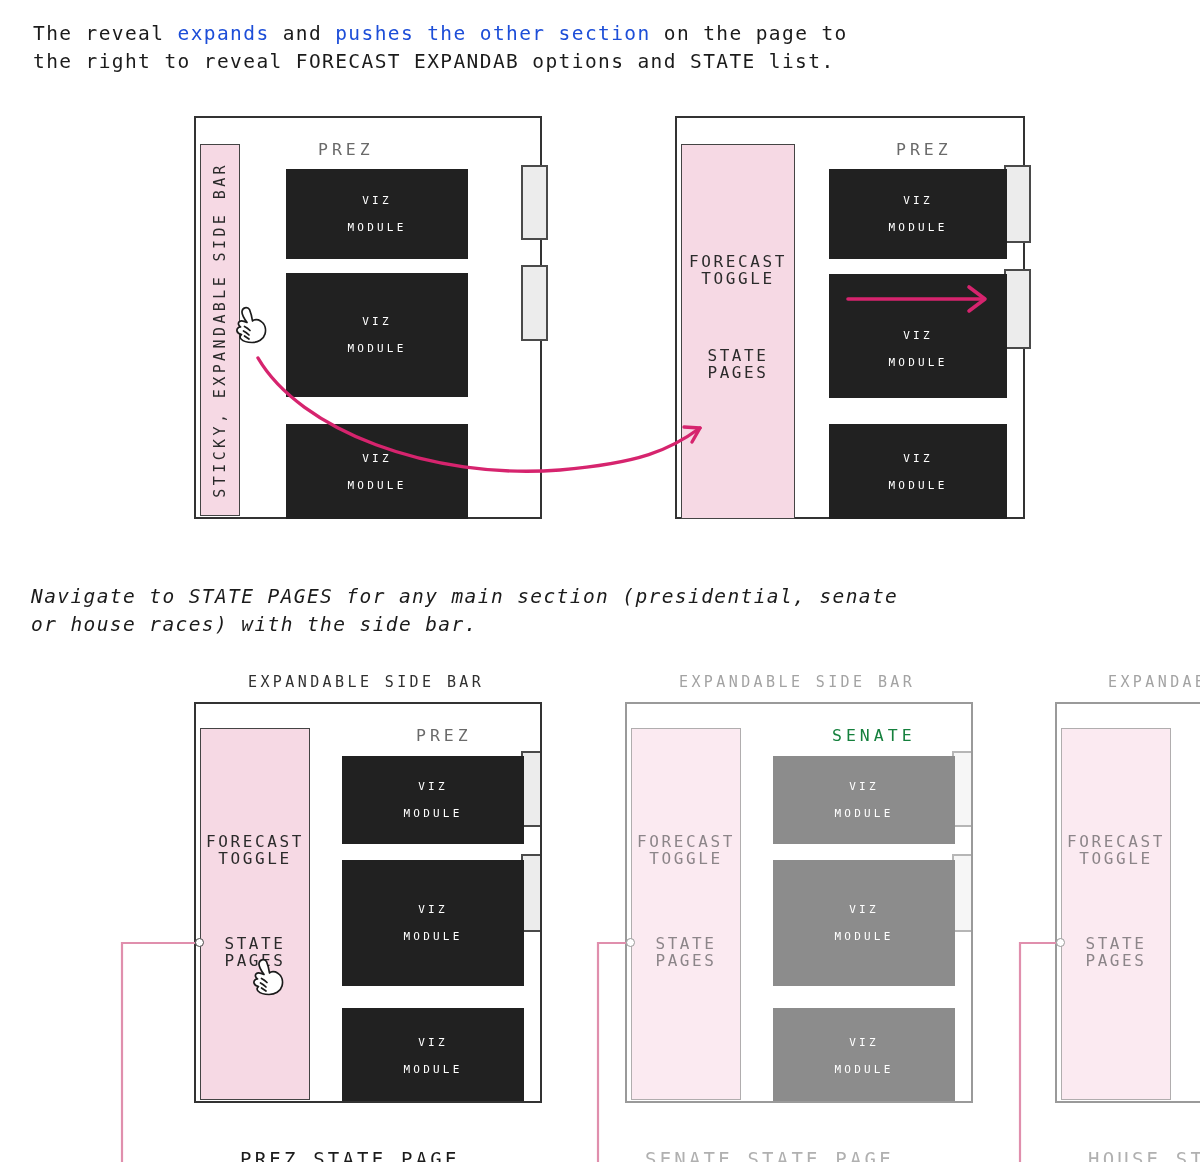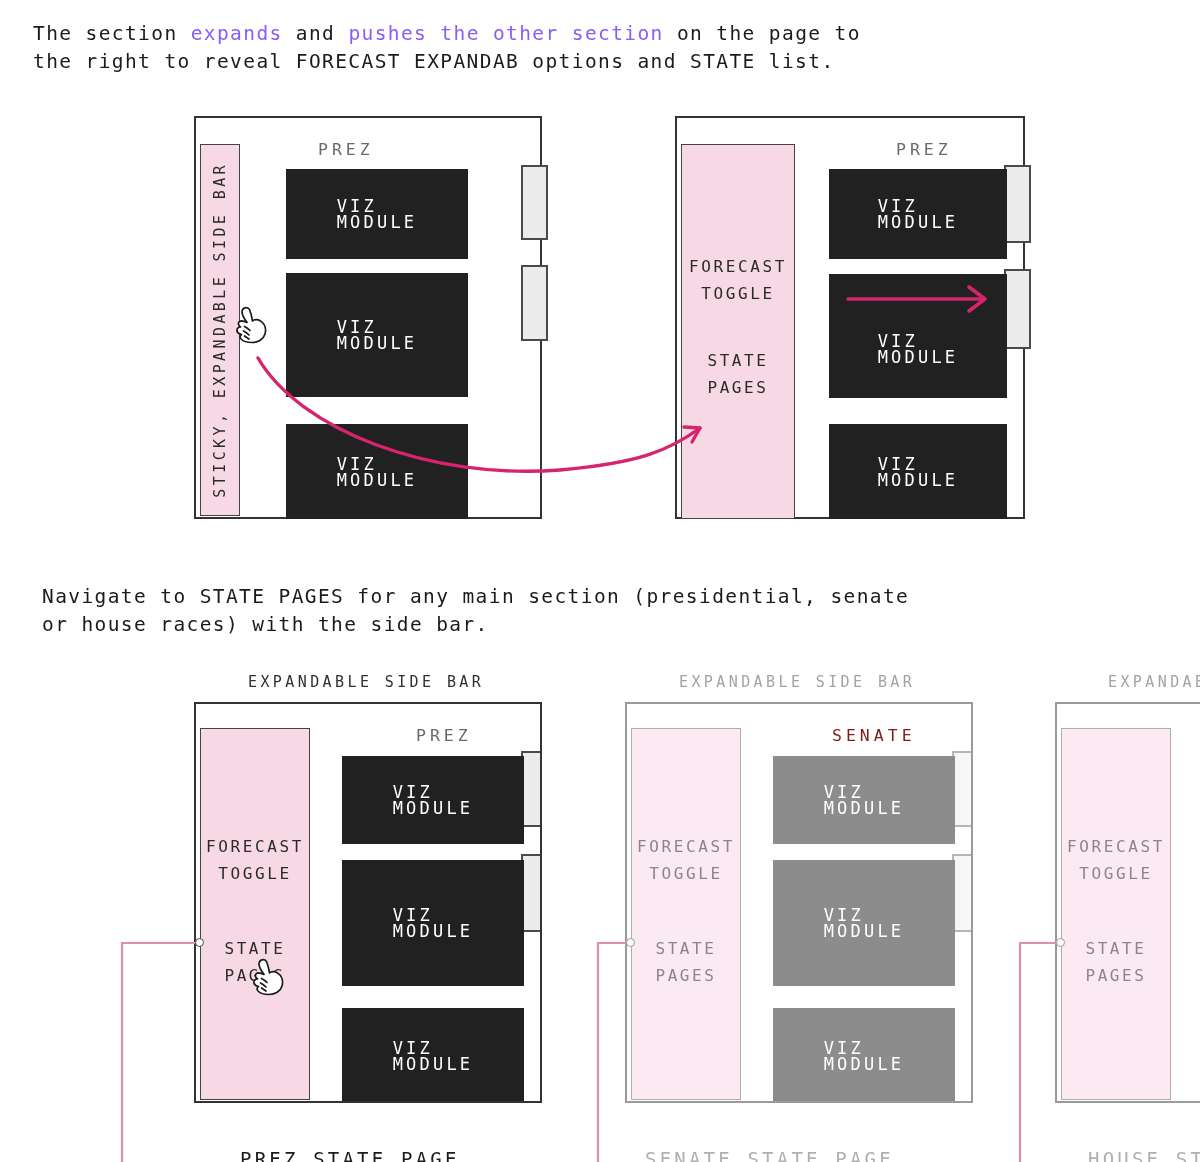--- a/index.html
+++ b/index.html
@@ -14,23 +14,23 @@
 
   
   .para {
     position: absolute;
     font-size: 19.5px;
     line-height: 28px;
     letter-spacing: 1.4px;
     color: #1b1b1b;
     white-space: pre;
   }
-  .para .hl { color: #8b5cf6; margin-top: 28px; }
+  .para .hl { color: #1d4ed8; margin-top: 28px; }
   #para-1 { left: 33px; top: 20px; }
-  #para-2 { left: 42px; top: 583px; }
+  #para-2 { left: 31px; top: 583px; font-style: italic; }
 
   
   .panel {
     position: absolute;
     border: 2.5px solid #333333;
     background: #ffffff;
   }
   .panel.faded { border-color: #9a9a9a; }
 
   .sidebar {
@@ -51,50 +51,50 @@
     color: #2b2b2b;
     white-space: nowrap;
   }
 
   .sb-label {
     position: absolute;
     width: 100%;
     text-align: center;
     font-size: 16px;
     letter-spacing: 2.6px;
-    line-height: 27px;
+    line-height: 17px;
     color: #2b2b2b;
     white-space: pre-line;
   }
   .sidebar.faded .sb-label { color: #8c8589; }
 
   .section-title {
     position: absolute;
     font-size: 16.5px;
     letter-spacing: 4px;
     color: #6a6a6a;
     white-space: nowrap;
   }
-  .section-title.faded { color: #7f1d1d; }
+  .section-title.faded { color: #15803d; }
 
   .viz {
     position: absolute;
     background: #212121;
     display: flex;
     align-items: center;
     justify-content: center;
     z-index: 3;
   }
   .viz.faded { background: #8c8c8c; }
   .viz-text {
-    font-size: 17px;
+    font-size: 11px;
     letter-spacing: 3.2px;
-    line-height: 16px;
+    line-height: 27px;
     color: #ffffff;
-    text-align: left;
+    text-align: center;
     white-space: pre-line;
   }
 
   .tab {
     position: absolute;
     background: #ececec;
     border: 2px solid #4a4a4a;
     z-index: 2;
   }
   .tab.faded { background: #f6f6f6; border-color: #b6b6b6; }
@@ -132,21 +132,21 @@
     width: 1200px; height: 1162px;
     pointer-events: none;
     z-index: 8;
   }
 
   .cursor-hand { position: absolute; z-index: 9; }
 </style>
 </head>
 <body>
 
-<div class="para" id="para-1"><span>The section </span><span class="hl">expands</span><span> and </span><span class="hl">pushes the other section</span><span> on the page to</span>
+<div class="para" id="para-1"><span>The reveal </span><span class="hl">expands</span><span> and </span><span class="hl">pushes the other section</span><span> on the page to</span>
 <span>the right to reveal FORECAST EXPANDAB options and STATE list.</span></div>
 
 <div class="panel" style="left:194px; top:116px; width:348px; height:403px;">
 
   <div class="sidebar" style="left:4px; top:26px; width:40px; height:372px; justify-content:center;">
     <span class="sb-vert">STICKY, EXPANDABLE SIDE BAR</span>
   </div>
 
   <div class="section-title" style="left:122px; top:22px;">PREZ</div>
 

